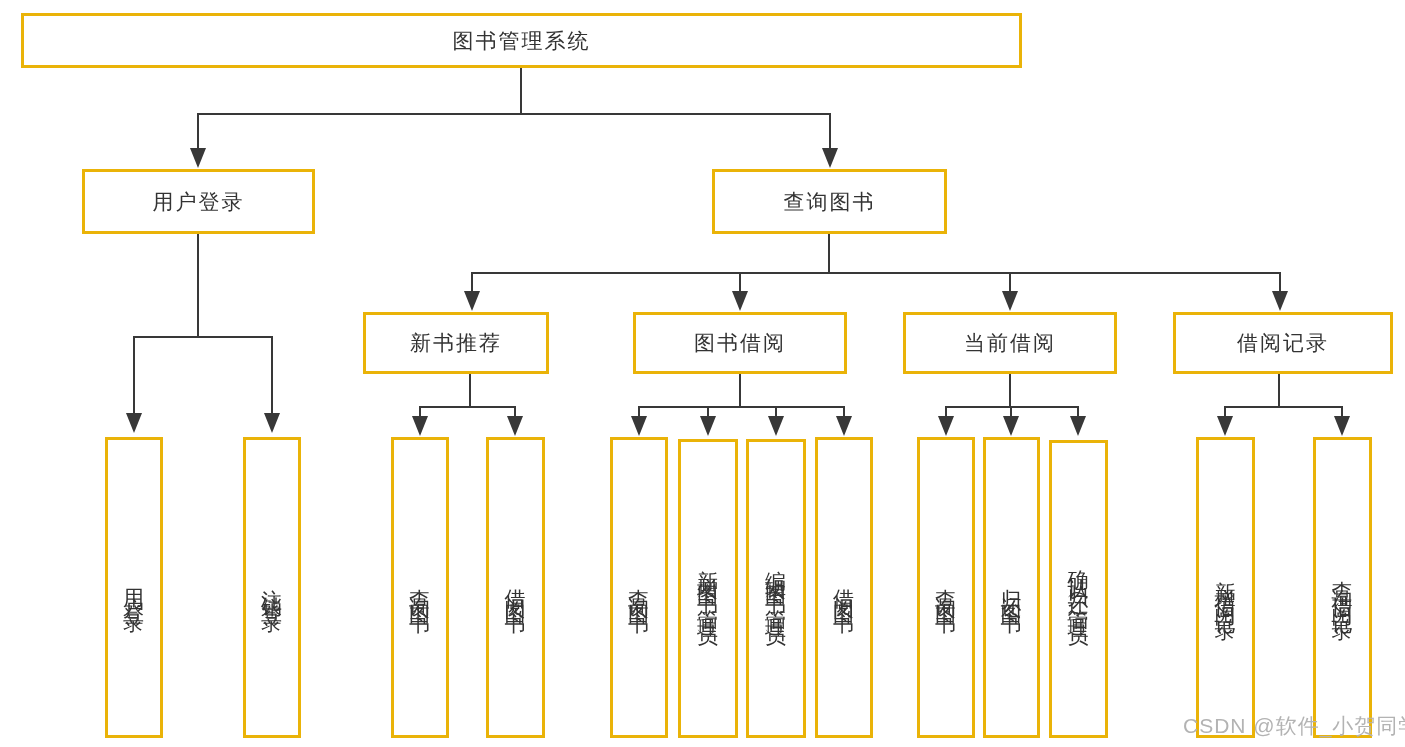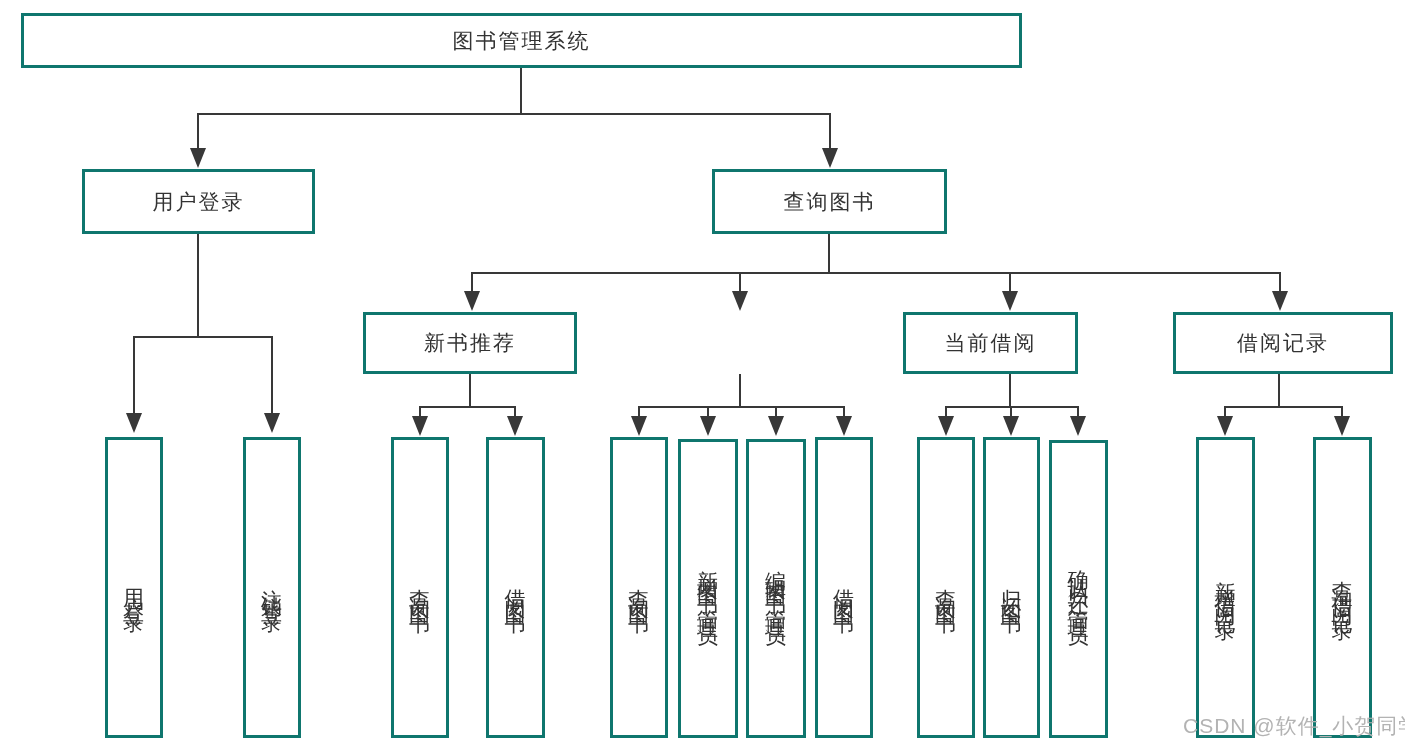--- a/index.html
+++ b/index.html
@@ -3,21 +3,21 @@
 <meta charset="utf-8">
 <style>
   html,body { margin:0; padding:0; background:#ffffff; }
   .canvas {
     position:relative; width:1405px; height:747px;
     background:#ffffff; overflow:hidden;
     font-family:"Liberation Sans", sans-serif; color:#333333;
   }
   .box {
     position:absolute; box-sizing:border-box;
-    background:#ffffff; border:3px solid #0f766e;
+    background:#ffffff; border:3px solid #eab308;
     display:flex; align-items:center; justify-content:center;
     font-size:21px; letter-spacing:2px; text-align:center;
     z-index:2;
   }
   .vbox span {
     writing-mode:vertical-rl; text-orientation:mixed;
     letter-spacing:8px; line-height:1; white-space:nowrap;
   }
   .hline, .vline { position:absolute; background:#383838; z-index:1; }
   .hline { height:2px; }
@@ -100,24 +100,27 @@
     <span>图书管理系统</span>
   </div>
 
   <div class="box" style="left:82px; top:169px; width:233px; height:65px;">
     <span>用户登录</span>
   </div>
   <div class="box" style="left:712px; top:169px; width:235px; height:65px;">
     <span>查询图书</span>
   </div>
 
-  <div class="box" style="left:363px; top:312px; width:214px; height:62px;">
+  <div class="box" style="left:363px; top:312px; width:186px; height:62px;">
     <span>新书推荐</span>
   </div>
-  <div class="box" style="left:903px; top:312px; width:175px; height:62px;">
+  <div class="box" style="left:633px; top:312px; width:214px; height:62px;">
+    <span>图书借阅</span>
+  </div>
+  <div class="box" style="left:903px; top:312px; width:214px; height:62px;">
     <span>当前借阅</span>
   </div>
   <div class="box" style="left:1173px; top:312px; width:220px; height:62px;">
     <span>借阅记录</span>
   </div>
 
   <div class="box vbox" style="left:105px; top:437px; width:58px; height:301px;">
     <span>用户登录</span>
   </div>
   <div class="box vbox" style="left:243px; top:437px; width:58px; height:301px;">

